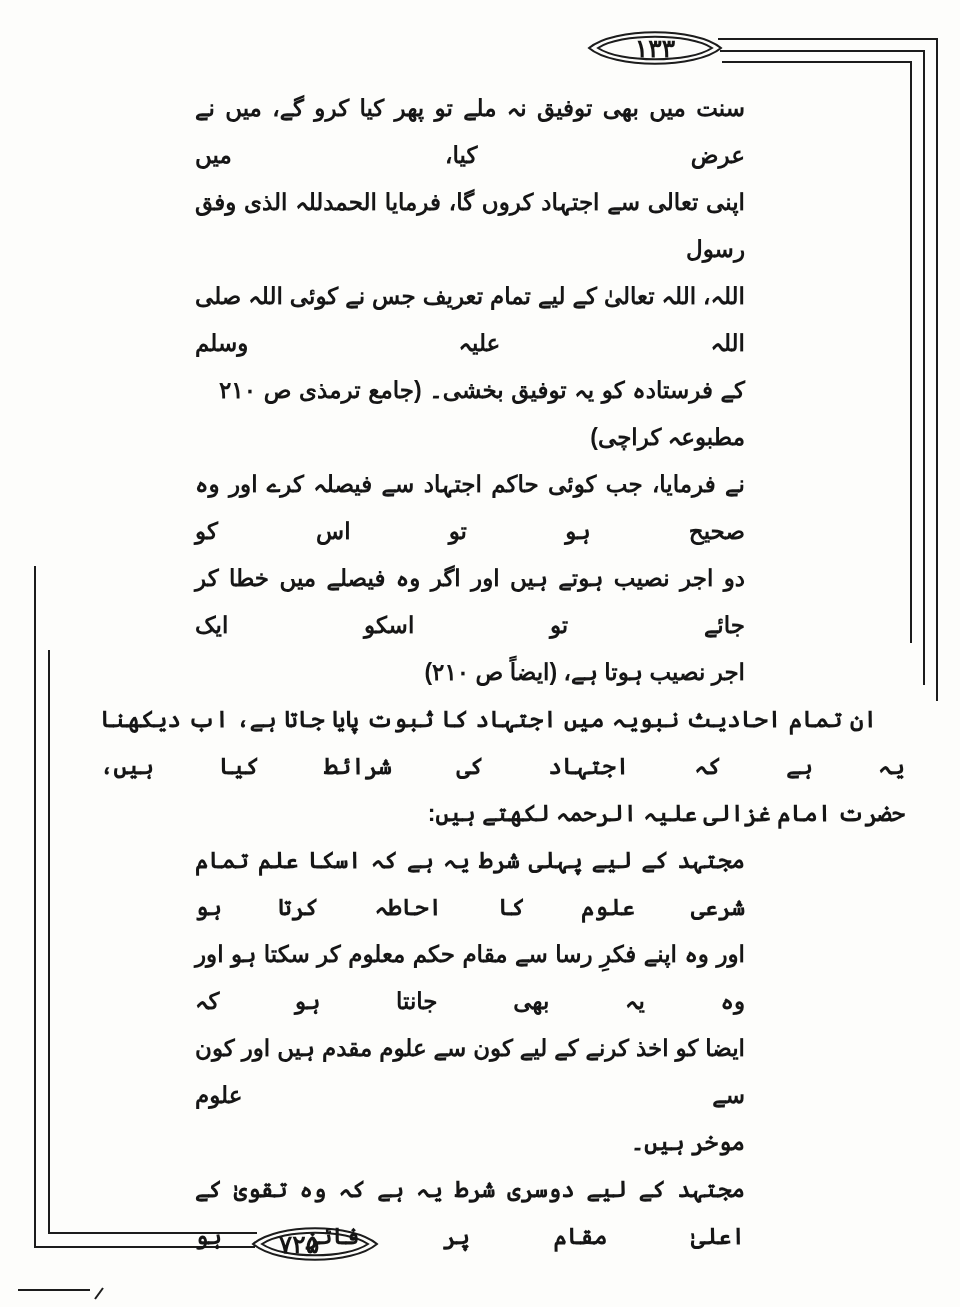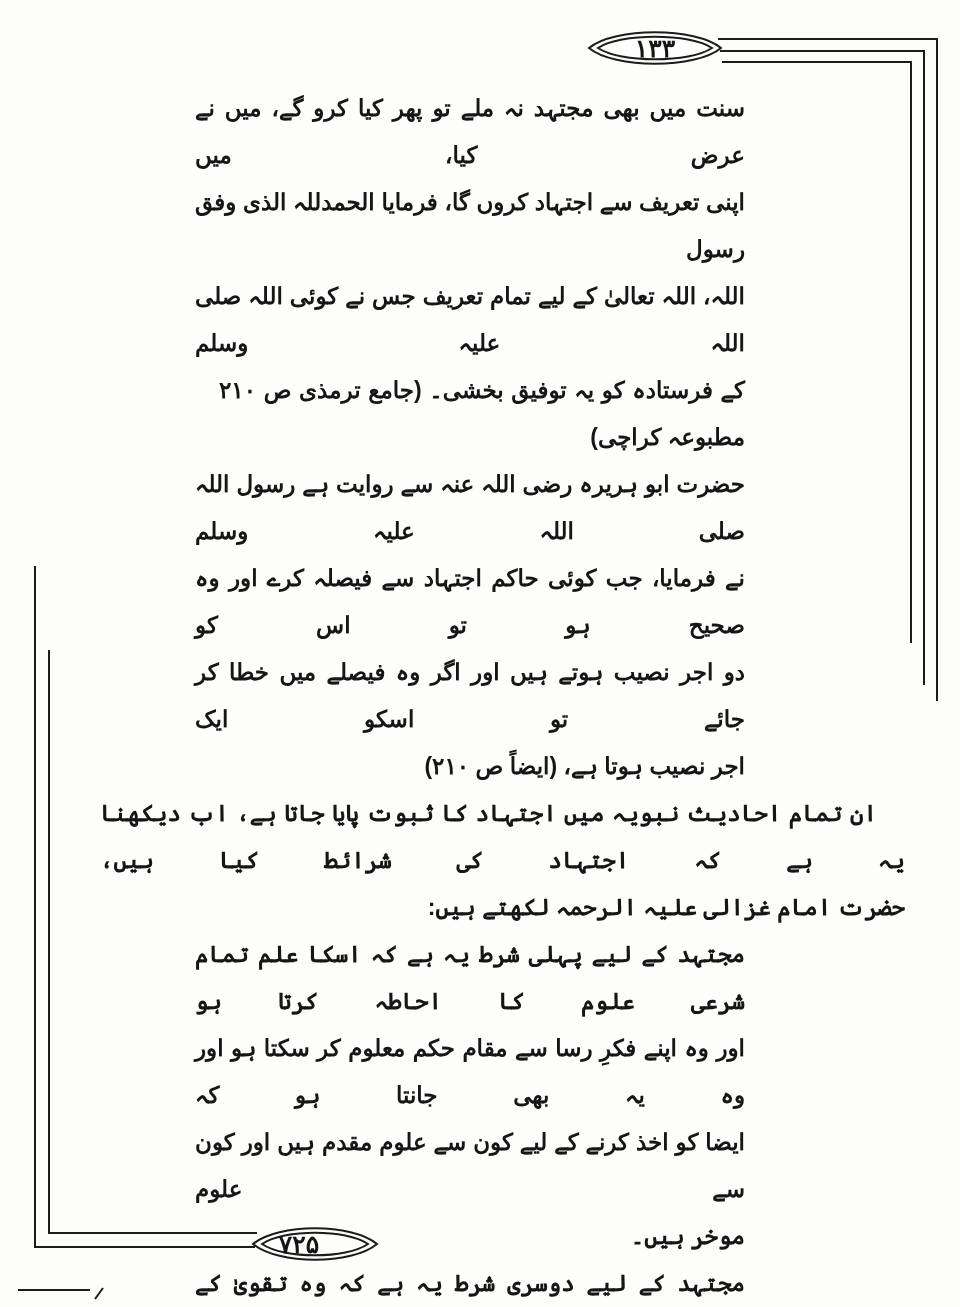--- a/index.html
+++ b/index.html
@@ -97,27 +97,26 @@
       <path d="M 95 1299 L 103 1288"></path>
     </g>
   </svg>
 
   <div class="pagenum top">۱۳۳</div>
 
   <div class="pagenum bottom">۷۲۵</div>
 
   <div class="text-body">
       <div class="para quote">
-        <div class="line">سنت میں بھی مجتہد نہ ملے تو پھر کیا کرو گے، میں نے عرض کیا، میں</div>
-        <div class="line">اپنی تعریف سے اجتہاد کروں گا، فرمایا الحمدللہ الذی وفق رسول</div>
+        <div class="line">سنت میں بھی توفیق نہ ملے تو پھر کیا کرو گے، میں نے عرض کیا، میں</div>
+        <div class="line">اپنی تعالی سے اجتہاد کروں گا، فرمایا الحمدللہ الذی وفق رسول</div>
         <div class="line">اللہ، اللہ تعالیٰ کے لیے تمام تعریف جس نے کوئی اللہ صلی اللہ علیہ وسلم</div>
         <div class="line last">کے فرستادہ کو یہ توفیق بخشی۔ (جامع ترمذی ص ۲۱۰ مطبوعہ کراچی)</div>
       </div>
       <div class="para quote">
-        <div class="line">حضرت ابو ہریرہ رضی اللہ عنہ سے روایت ہے رسول اللہ صلی اللہ علیہ وسلم</div>
         <div class="line">نے فرمایا، جب کوئی حاکم اجتہاد سے فیصلہ کرے اور وہ صحیح ہو تو اس کو</div>
         <div class="line">دو اجر نصیب ہوتے ہیں اور اگر وہ فیصلے میں خطا کر جائے تو اسکو ایک</div>
         <div class="line last">اجر نصیب ہوتا ہے، (ایضاً ص ۲۱۰)</div>
       </div>
       <div class="para main indent">
         <div class="line">ان تمام احادیث نبویہ میں اجتہاد کا ثبوت پایا جاتا ہے، اب دیکھنا یہ ہے کہ اجتہاد کی شرائط کیا ہیں،</div>
         <div class="line last">حضرت امام غزالی علیہ الرحمہ لکھتے ہیں:</div>
       </div>
       <div class="para quote">
         <div class="line">مجتہد کے لیے پہلی شرط یہ ہے کہ اسکا علم تمام شرعی علوم کا احاطہ کرتا ہو</div>

